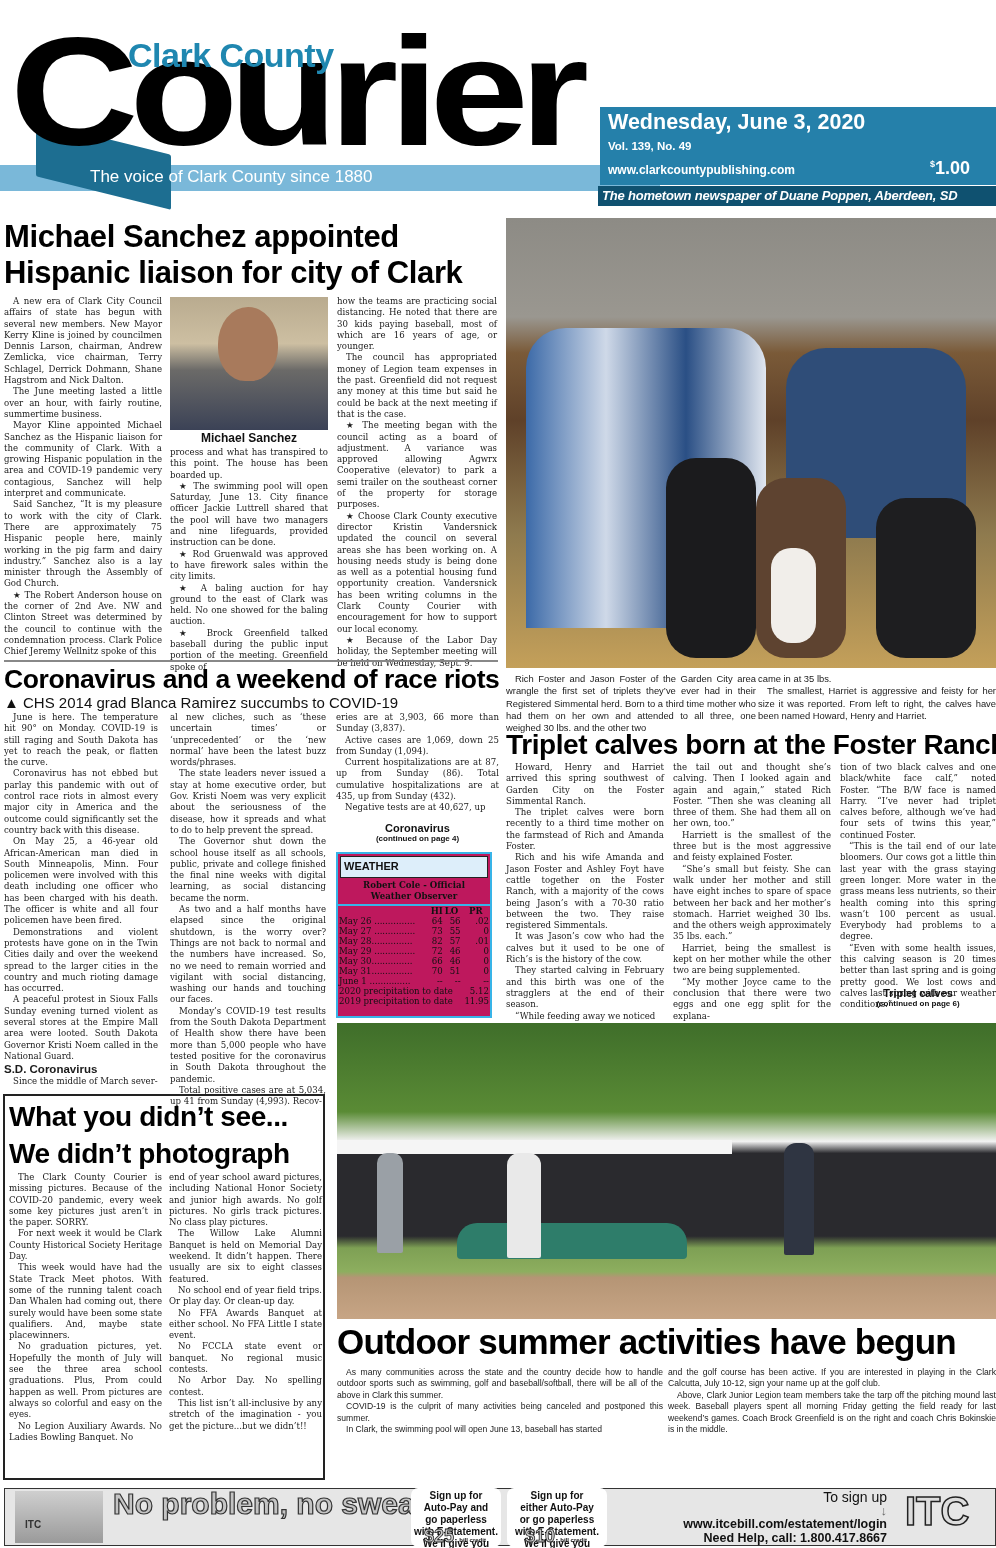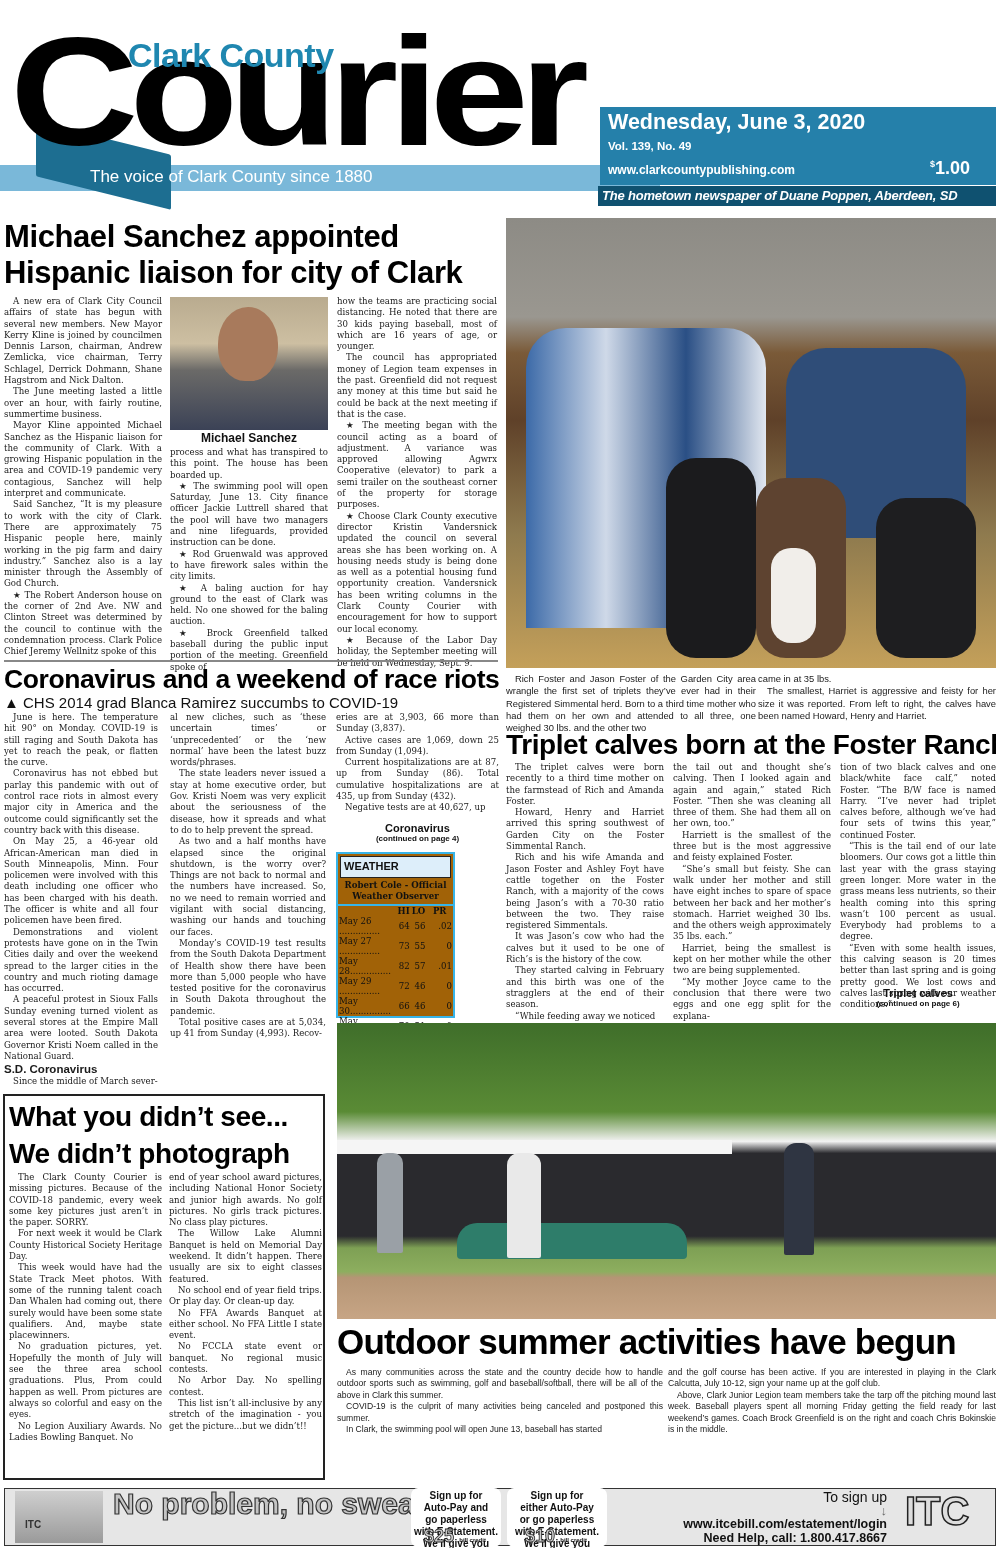--- a/index.html
+++ b/index.html
@@ -30,21 +30,21 @@
   h1.headline { font-family: "Liberation Sans", sans-serif; font-weight: bold; color: #000; letter-spacing: -0.4px; }
 
   
   .photo { overflow: hidden; }
   .photo-sanchez { left: 170px; top: 297px; width: 158px; height: 133px; background: linear-gradient(180deg, #b9ab8f 0%, #cdbfa2 35%, #6b6a68 55%, #3b4256 100%); }
   .photo-calves { left: 506px; top: 218px; width: 490px; height: 450px; background: linear-gradient(180deg, #8d8b85 0%, #9a9790 22%, #7a5a38 30%, #5f4129 45%, #8e7a4e 70%, #c4a05a 100%); }
   .photo-baseball { left: 337px; top: 1023px; width: 659px; height: 296px; background: linear-gradient(180deg, #3f6e2a 0%, #5a8b35 30%, #f3f3f3 40%, #2a2a2e 44%, #2a2a2e 72%, #7ea054 76%, #8dae5f 84%, #b59575 86%, #c7a585 100%); }
 
   .section-rule { height: 2px; background: #888; }
 
-  .weather-box { left: 336px; top: 852px; width: 119px; height: 166px; border: 2px solid #38b4e8; background: #a16207; }
+  .weather-box { left: 336px; top: 852px; width: 156px; height: 166px; border: 2px solid #38b4e8; background: #be185d; }
   .weather-title { border: 1.5px solid #222; margin: 2px; height: 22px; background: #ddeefa; font-family: "Liberation Sans", sans-serif; font-weight: bold; font-size: 11px; padding: 3px 3px; }
   .weather-sub { text-align: center; font-size: 8.6px; line-height: 11px; font-weight: bold; }
   .weather-table { border-top: 2px solid #38b4e8; margin-top: 2px; font-size: 8.6px; line-height: 10px; width: 100%; border-collapse: collapse; }
   .weather-table td { padding: 0 1px; }
 
   .box-whatyou { left: 3px; top: 1094px; width: 322px; height: 386px; border: 2px solid #222; }
 
   .ad { left: 4px; top: 1488px; width: 992px; height: 58px; border: 1.5px solid #333; background: #e6e6e6; }
   .ad-pill { background: #fff; border-radius: 7px; text-align: center; font-family: "Liberation Sans", sans-serif; font-weight: bold; font-size: 10px; line-height: 12px; color: #111; }
   .ad-big { font-family: "Liberation Sans", sans-serif; font-weight: bold; font-size: 30px; line-height: 30px; color: #c4c4c4; -webkit-text-stroke: 1.2px #333; letter-spacing: 0; }
@@ -118,20 +118,21 @@
     <p>Coronavirus has not ebbed but parlay this pandemic with out of control race riots in almost every major city in America and the outcome could significantly set the country back with this disease.</p>
     <p>On May 25, a 46-year old African-American man died in South Minneapolis, Minn. Four policemen were involved with this death including one officer who has been charged with his death. The officer is white and all four policemen have been fired.</p>
     <p>Demonstrations and violent protests have gone on in the Twin Cities daily and over the weekend spread to the larger cities in the country and much rioting damage has occurred.</p>
     <p>A peaceful protest in Sioux Falls Sunday evening turned violent as several stores at the Empire Mall area were looted. South Dakota Governor Kristi Noem called in the National Guard.</p>
   <div class="sans" style="font-size:11.5px; font-weight:bold; line-height:13px; margin-top:1px;">S.D. Coronavirus</div>
   <p>Since the middle of March sever-</p>
 </div>
 <div class="abs body-text" style="left:170px; top:712px; width:156px;">
   <p style="text-indent:0">al new cliches, such as ‘these uncertain times’ or ‘unprecedented’ or the ‘new normal’ have been the latest buzz words/phrases.</p>
     <p>The state leaders never issued a stay at home executive order, but Gov. Kristi Noem was very explicit about the seriousness of the disease, how it spreads and what to do to help prevent the spread.</p>
+    <p>The Governor shut down the school house itself as all schools, public, private and college finished the final nine weeks with digital learning, as social distancing became the norm.</p>
     <p>As two and a half months have elapsed since the original shutdown, is the worry over? Things are not back to normal and the numbers have increased. So, no we need to remain worried and vigilant with social distancing, washing our hands and touching our faces.</p>
     <p>Monday’s COVID-19 test results from the South Dakota Department of Health show there have been more than 5,000 people who have tested positive for the coronavirus in South Dakota throughout the pandemic.</p>
     <p>Total positive cases are at 5,034, up 41 from Sunday (4,993). Recov-</p>
 </div>
 <div class="abs body-text" style="left:336px; top:712px; width:163px;">
   <p style="text-indent:0">eries are at 3,903, 66 more than Sunday (3,837).</p>
     <p>Active cases are 1,069, down 25 from Sunday (1,094).</p>
     <p>Current hospitalizations are at 87, up from Sunday (86). Total cumulative hospitalizations are at 435, up from Sunday (432).</p>
     <p>Negative tests are at 40,627, up</p>
 </div>
@@ -203,22 +204,22 @@
     <tr>
           <td colspan="3">2019 precipitation to date</td>
           <td style="text-align:right">11.95</td>
         </tr>
   </tbody>
     </table>
 </div>
 
 <h1 class="abs headline" style="left:506px; top:729px; font-size:28px; line-height:32px; white-space:nowrap;">Triplet calves born at the Foster Ranch</h1>
 <div class="abs body-text" style="left:506px; top:762px; width:158px;">
-  <p>The triplet calves were born recently to a third time mother on the farmstead of Rich and Amanda Foster.</p>
-    <p>Howard, Henry and Harriet arrived this spring southwest of Garden City on the Foster Simmental Ranch.</p>
+  <p>Howard, Henry and Harriet arrived this spring southwest of Garden City on the Foster Simmental Ranch.</p>
+    <p>The triplet calves were born recently to a third time mother on the farmstead of Rich and Amanda Foster.</p>
     <p>Rich and his wife Amanda and Jason Foster and Ashley Foyt have cattle together on the Foster Ranch, with a majority of the cows being Jason’s with a 70-30 ratio between the two. They raise registered Simmentals.</p>
     <p>It was Jason’s cow who had the calves but it used to be one of Rich’s is the history of the cow.</p>
     <p>They started calving in February and this birth was one of the stragglers at the end of their season.</p>
     <p>“While feeding away we noticed</p>
 </div>
 <div class="abs body-text" style="left:673px; top:762px; width:158px;">
   <p style="text-indent:0">the tail out and thought she’s calving. Then I looked again and again and again,” stated Rich Foster. “Then she was cleaning all three of them. She had them all on her own, too.”</p>
     <p>Harriett is the smallest of the three but is the most aggressive and feisty explained Foster.</p>
     <p>“She’s small but feisty. She can walk under her mother and still have eight inches to spare of space between her back and her mother’s stomach. Harriet weighed 30 lbs. and the others weigh approximately 35 lbs. each.”</p>
     <p>Harriet, being the smallest is kept on her mother while the other two are being supplemented.</p>
@@ -240,21 +241,21 @@
   <div class="abs" style="left:170px; top:130px; width:34px; height:105px; background:#e9e9e9; border-radius:12px 12px 2px 2px;"></div>
   <div class="abs" style="left:447px; top:120px; width:30px; height:112px; background:#2f3542; border-radius:12px 12px 2px 2px;"></div>
   <div class="abs" style="left:40px; top:130px; width:26px; height:100px; background:#9aa0a6; border-radius:10px 10px 2px 2px;"></div>
 </div>
 
 <div class="abs box-whatyou">
   <h1 class="abs headline" style="left:4px; top:2px; font-size:28px; line-height:37px; white-space:nowrap;">
     <span>What you didn’t see...</span><br><span>We didn’t photograph</span>
   </h1>
   <div class="abs body-text" style="left:4px; top:76px; width:153px;">
-    <p>The Clark County Courier is missing pictures. Because of the COVID-18 pandemic, every week some key pictures just aren’t in the paper. SORRY.</p>
+    <p>The Clark County Courier is missing pictures. Because of the COVID-20 pandemic, every week some key pictures just aren’t in the paper. SORRY.</p>
       <p>For next week it would be Clark County Historical Society Heritage Day.</p>
       <p>This week would have had the State Track Meet photos. With some of the running talent coach Dan Whalen had coming out, there surely would have been some state qualifiers. And, maybe state placewinners.</p>
       <p>No graduation pictures, yet. Hopefully the month of July will see the three area school graduations. Plus, Prom could happen as well. Prom pictures are always so colorful and easy on the eyes.</p>
       <p>No Legion Auxiliary Awards. No Ladies Bowling Banquet. No</p>
   </div>
   <div class="abs body-text" style="left:164px; top:76px; width:153px;">
     <p style="text-indent:0">end of year school award pictures, including National Honor Society and junior high awards. No golf pictures. No girls track pictures. No class play pictures.</p>
       <p>The Willow Lake Alumni Banquet is held on Memorial Day weekend. It didn’t happen. There usually are six to eight classes featured.</p>
       <p>No school end of year field trips. Or play day. Or clean-up day.</p>
       <p>No FFA Awards Banquet at either school. No FFA Little I state event.</p>

